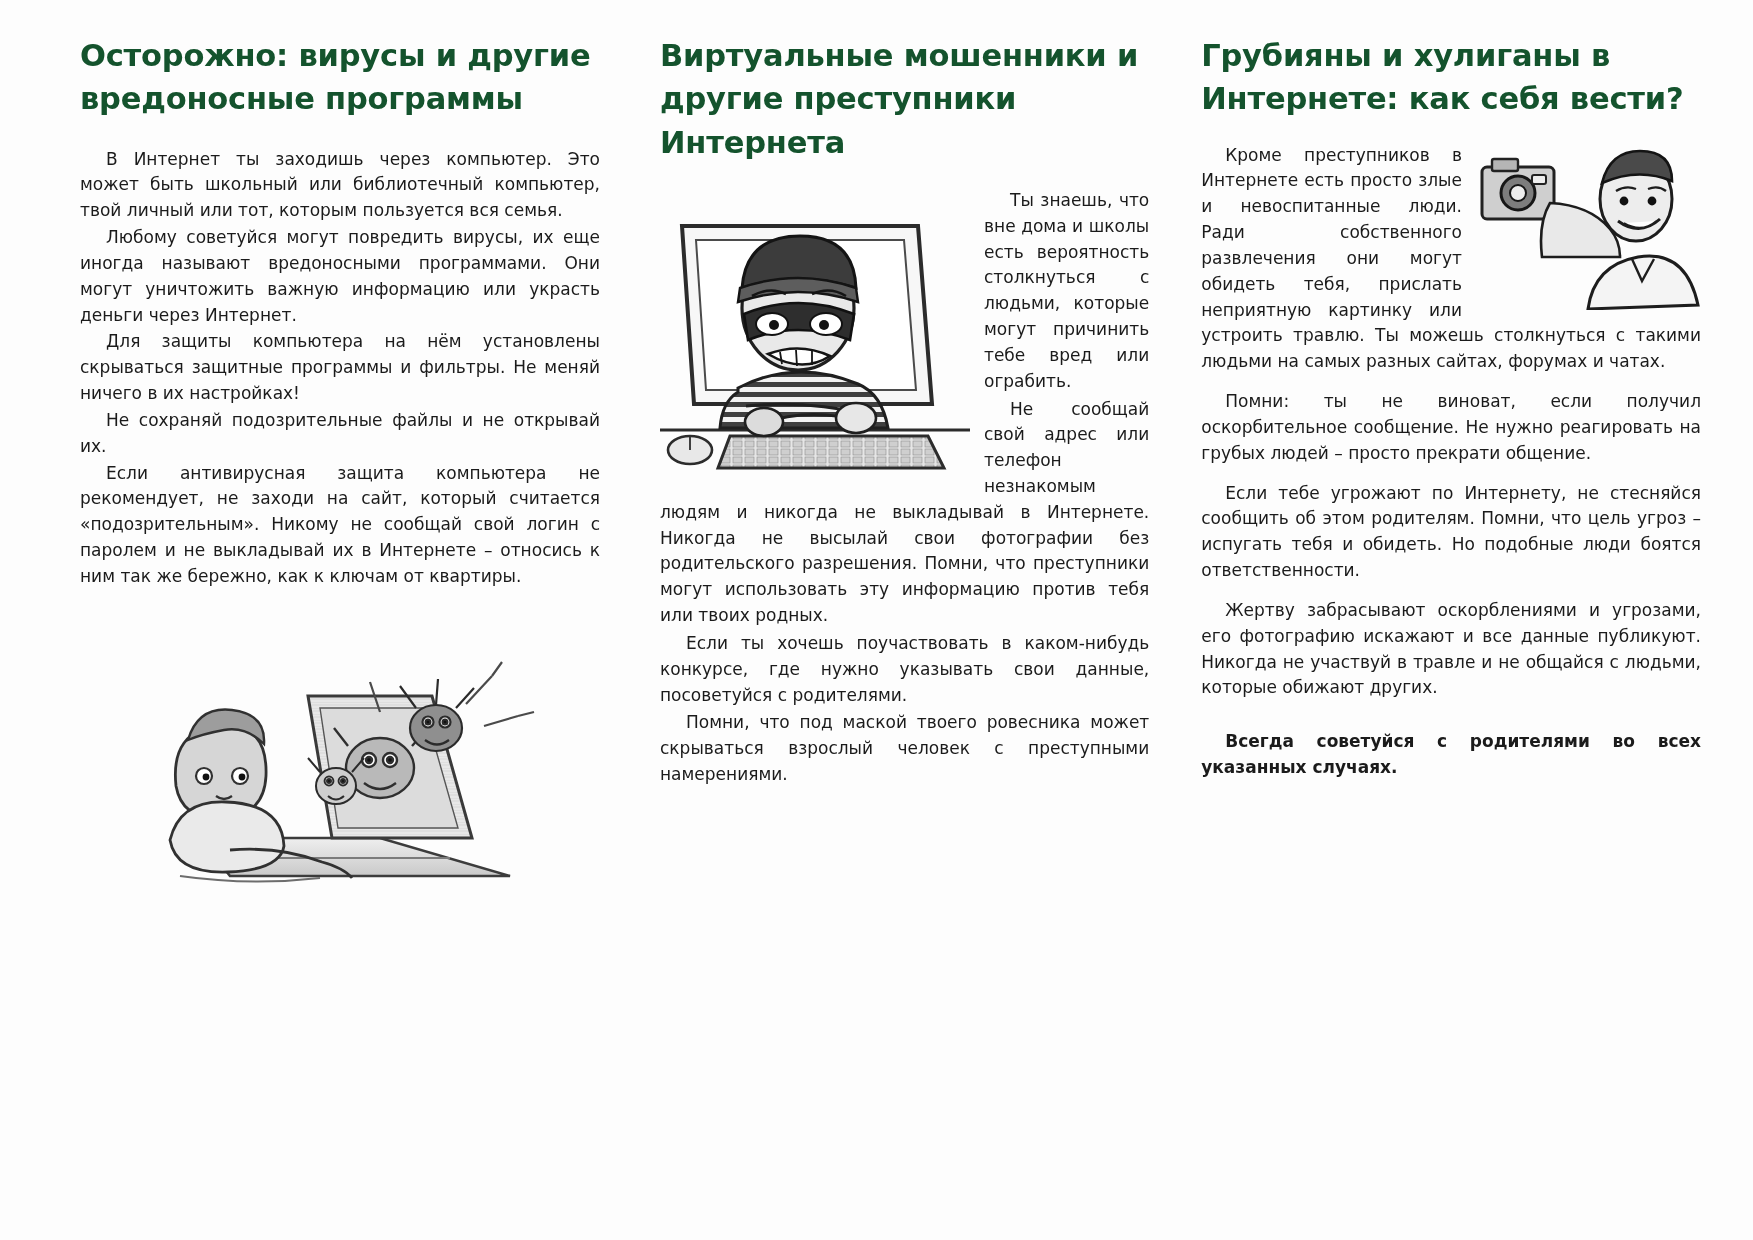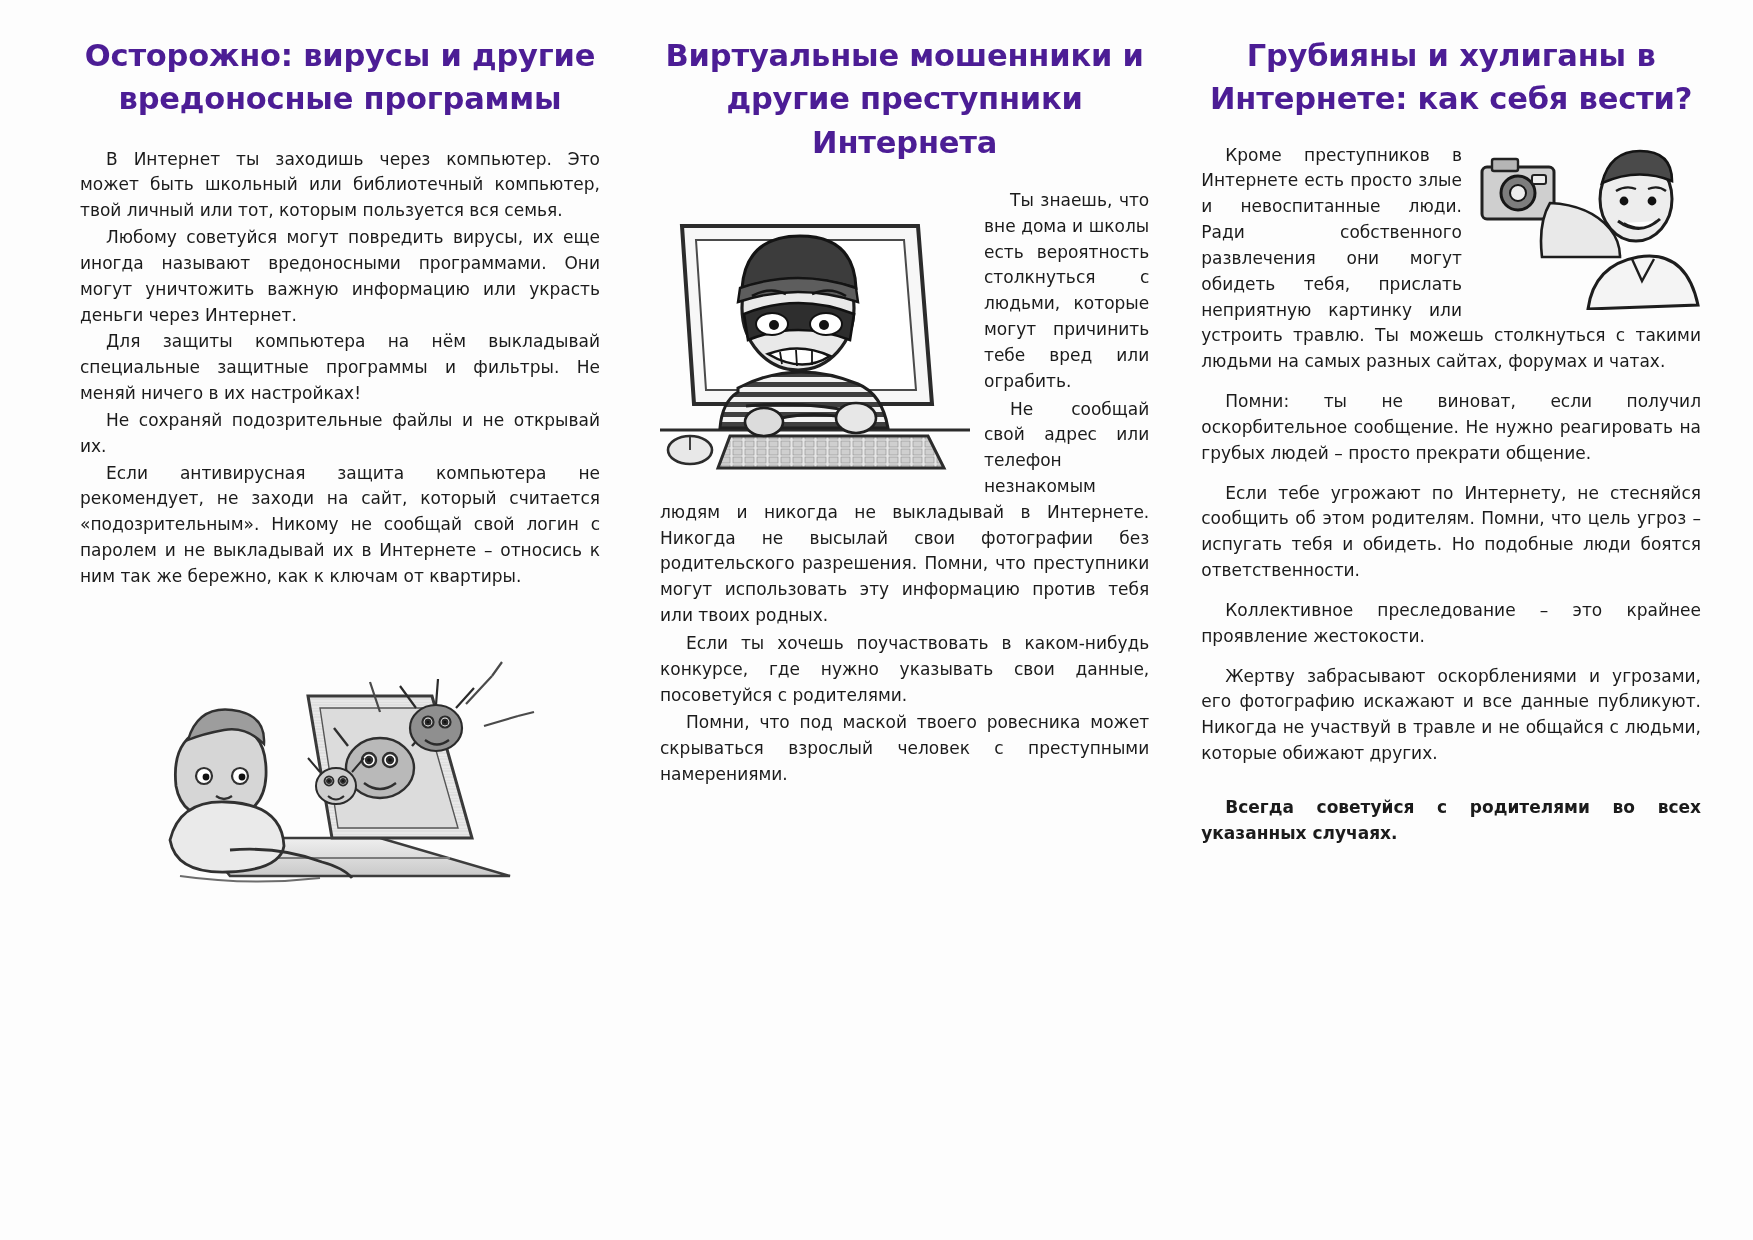--- a/index.html
+++ b/index.html
@@ -34,24 +34,24 @@
     position: relative;
   }
   .col-1 { width: 620px; padding: 0 36px 0 50px; }
   .col-2 { width: 560px; padding: 0 24px 0 24px; }
   .col-3 { width: 573px; padding: 0 22px 0 28px; }
 
   h2.col-title {
     font-size: 30.5px;
     line-height: 1.42;
     font-weight: bold;
-    text-align: center;
+    text-align: left;
     margin: 8px 0 26px 0;
     letter-spacing: -0.2px;
-    color: #4c1d95;
+    color: #14532d;
   }
   .col-2 h2.col-title { margin-bottom: 24px; }
   .col-3 h2.col-title { margin-bottom: 22px; }
 
   p {
     font-size: 17px;
     line-height: 1.52;
     text-align: justify;
     text-justify: inter-word;
     margin: 0;
@@ -94,21 +94,21 @@
 <body>
 
 <div class="page">
   <div class="columns">
 
     <div class="col col-1">
       <h2 class="col-title">Осторожно: вирусы и другие вредоносные программы</h2>
 
       <p>В Интернет ты заходишь через компьютер. Это может быть школьный или библиотечный компьютер, твой личный или тот, которым пользуется вся семья.</p>
       <p>Любому советуйся могут повредить вирусы, их еще иногда называют вредоносными программами. Они могут уничтожить важную информацию или украсть деньги через Интернет.</p>
-      <p>Для защиты компьютера на нём выкладывай специальные защитные программы и фильтры. Не меняй ничего в их настройках!</p>
+      <p>Для защиты компьютера на нём установлены скрываться защитные программы и фильтры. Не меняй ничего в их настройках!</p>
       <p>Не сохраняй подозрительные файлы и не открывай их.</p>
       <p>Если антивирусная защита компьютера не рекомендует, не заходи на сайт, который считается «подозрительным». Никому не сообщай свой логин с паролем и не выкладывай их в Интернете – относись к ним так же бережно, как к ключам от квартиры.</p>
 
       <div class="fig fig-virus">
         <svg viewBox="0 0 520 300" width="520" height="300" aria-hidden="true">
           <defs>
             <linearGradient id="g1" x1="0" y1="0" x2="0" y2="1">
               <stop offset="0" stop-color="#efefef"></stop>
               <stop offset="1" stop-color="#c9c9c9"></stop>
             </linearGradient>
@@ -256,19 +256,18 @@
           <path d="M148 78 q18 10 32 -2" fill="#ffffff" stroke="#1d1d1d" stroke-width="1.6"></path>
 
           <path d="M112 164 q6 -44 50 -52 q48 -8 60 48 L112 164 Z" fill="#f4f4f4" stroke="#1d1d1d" stroke-width="3"></path>
           <path d="M156 114 l10 22 l12 -22" fill="none" stroke="#1d1d1d" stroke-width="2.4"></path>
         </svg>
       </div>
 
       <p>Кроме преступников в Интернете есть просто злые и невоспитанные люди. Ради собственного развлечения они могут обидеть тебя, прислать неприятную картинку или устроить травлю. Ты можешь столкнуться с такими людьми на самых разных сайтах, форумах и чатах.</p>
       <p>Помни: ты не виноват, если получил оскорбительное сообщение. Не нужно реагировать на грубых людей – просто прекрати общение.</p>
       <p>Если тебе угрожают по Интернету, не стесняйся сообщить об этом родителям. Помни, что цель угроз – испугать тебя и обидеть. Но подобные люди боятся ответственности.</p>
-      <p>Коллективное преследование – это крайнее проявление жестокости.</p>
       <p>Жертву забрасывают оскорблениями и угрозами, его фотографию искажают и все данные публикуют. Никогда не участвуй в травле и не общайся с людьми, которые обижают других.</p>
       <p class="closing">Всегда советуйся с родителями во всех указанных случаях.</p>
     </div>
 
   </div>
 </div>
 
 </body></html>

